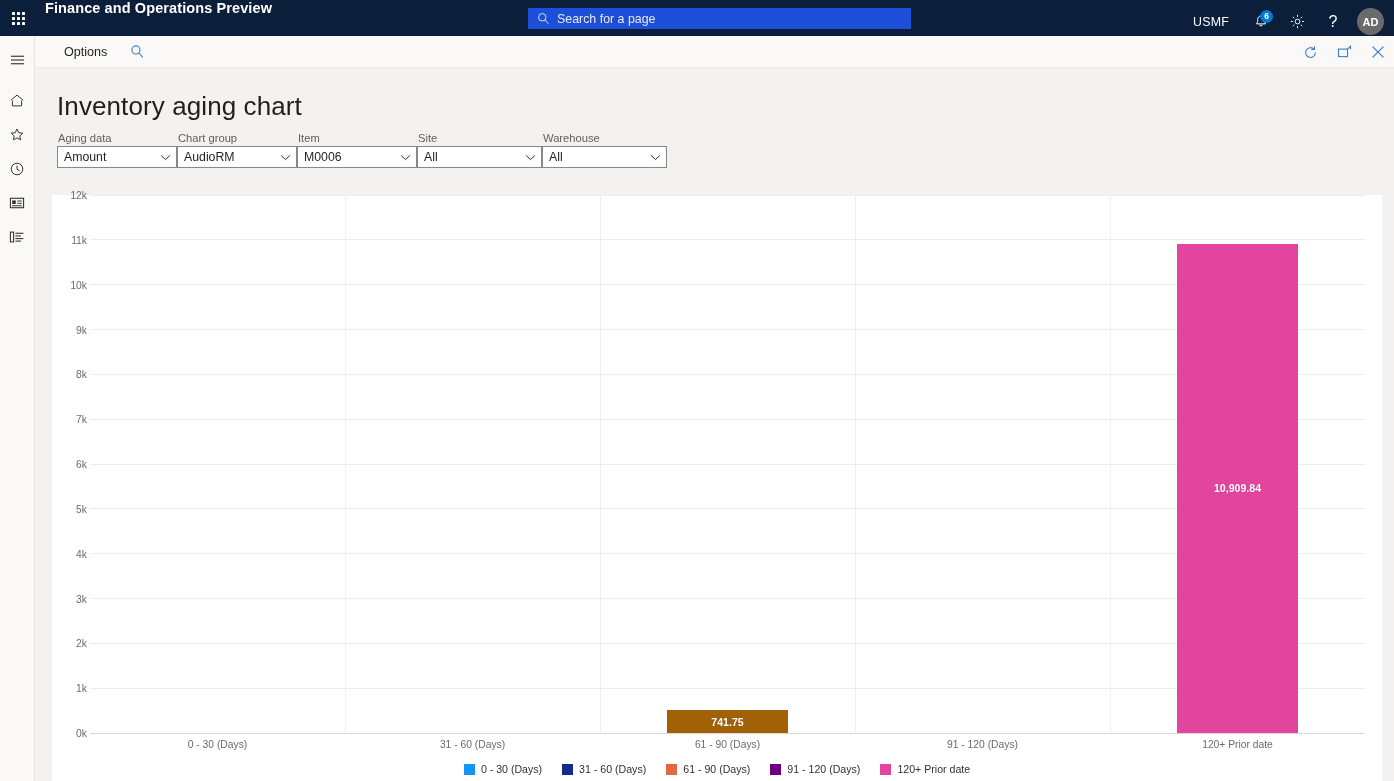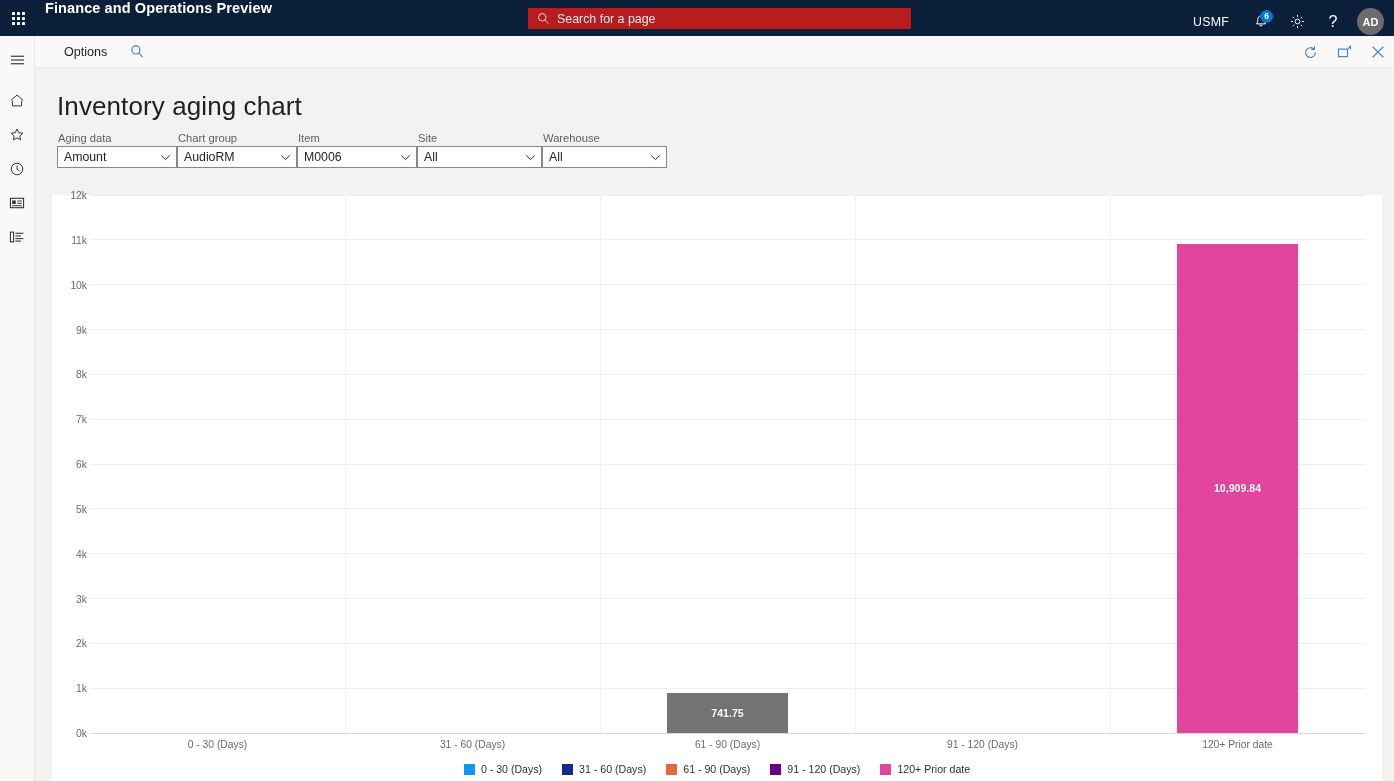--- a/index.html
+++ b/index.html
@@ -34,21 +34,21 @@
   }
   .waffle-grid i { width: 3px; height: 3px; background: #ffffff; border-radius: 0.5px; display: block; }
   .app-title {
     font-size: 14.5px; font-weight: bold;
     margin-left: 9px; letter-spacing: 0.1px;
     white-space: nowrap;
   }
   .search-box {
     position: absolute; left: 528px; top: 8px;
     width: 383px; height: 21px;
-    background: #b91c1c;
+    background: #1d4ed8;
     display: flex; align-items: center;
     padding-left: 9px;
     cursor: text;
   }
   .search-box .mag { margin-right: 7px; display:flex; }
   .search-ph { font-size: 12.4px; color: #e8eaee; }
   .topright {
     position: absolute; right: 0; top: 0; height: 43px;
     display: flex; align-items: center; gap: 0px;
   }
@@ -453,21 +453,21 @@
           <div class="gridline" style="top: 223.667px;"></div>
           <div class="gridline" style="top: 178.833px;"></div>
           <div class="gridline" style="top: 134px;"></div>
           <div class="gridline" style="top: 89.1667px;"></div>
           <div class="gridline" style="top: 44.3333px;"></div>
           <div class="gridline" style="top: -0.5px;"></div>
           <div class="vsep" style="left: 255px;"></div>
           <div class="vsep" style="left: 510px;"></div>
           <div class="vsep" style="left: 765px;"></div>
           <div class="vsep" style="left: 1020px;"></div>
-          <div class="bar" style="left: 576.555px; width: 121.89px; height: 40px; background: #737373;">
+          <div class="bar" style="left: 576.555px; width: 121.89px; height: 23px; background: #a16207;">
             <span class="bar-label">741.75</span>
           </div>
           <div class="bar" style="left: 1086.56px; width: 121.89px; height: 489.124px; background: rgb(226, 68, 158);">
             <span class="bar-label">10,909.84</span>
           </div>
         </div>
       <div class="xaxis" id="xaxis">
           <div class="xtick" style="left: 127.5px;">0 - 30 (Days)</div>
           <div class="xtick" style="left: 382.5px;">31 - 60 (Days)</div>
           <div class="xtick" style="left: 637.5px;">61 - 90 (Days)</div>

